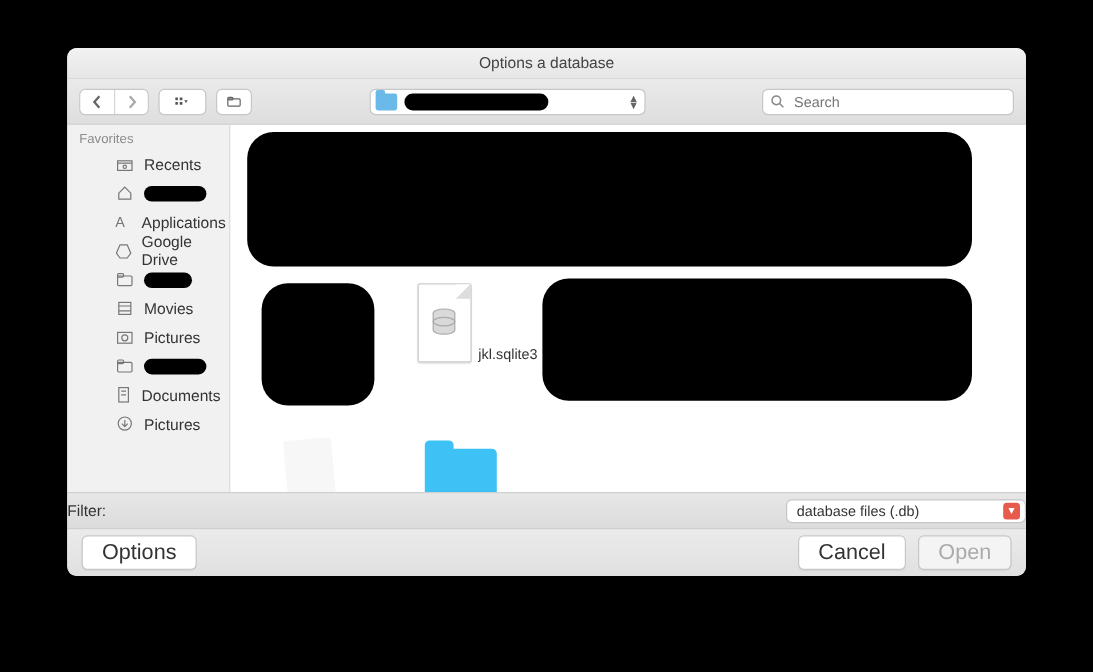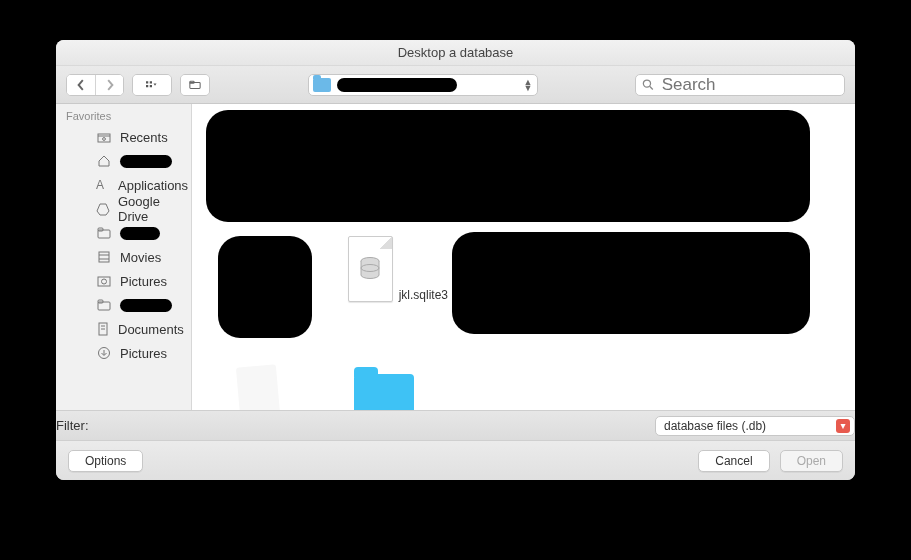--- a/index.html
+++ b/index.html
@@ -86,21 +86,21 @@
     }
     .path-popup .up-down { margin-left:auto;color:#666;display:flex;flex-direction:column;line-height:6px;font-size:9px;}
     .search {
       display:flex;align-items:center;
       border:1px solid #c7c7c7;border-radius:5px;background:#fff;
       height:22px;width:210px;padding:0 6px;
       color:#888;
     }
     .search input {
       border:none;outline:none;background:transparent;
-      font-size:17px;color:#7f1d1d;width:100%;margin-left:8px;
+      font-size:12px;color:#7f1d1d;width:100%;margin-left:8px;
     }
     .body {
       flex:1;display:flex;min-height:0;
     }
     .sidebar {
       width: 136px;background:#f1f1f1;border-right:1px solid #d7d7d7;
       overflow:hidden;
       font-size:13px;
     }
     .sidebar .section-title {
@@ -172,33 +172,33 @@
       border-radius:3px;display:flex;align-items:center;justify-content:center;
       color:#fff;font-size:10px;line-height:1;
     }
     .footer {
       height:40px;display:flex;align-items:center;padding:0 12px;
       gap:10px;border-top:1px solid #cfcfcf;
       background:linear-gradient(#ebebeb,#e0e0e0);
     }
     .footer .btn {
       border:1px solid #c7c7c7;background:#fff;border-radius:5px;
-      padding:3px 16px;font-size:12px;color:#333;
+      padding:3px 16px;font-size:18px;color:#333;
       box-shadow:0 1px 0 rgba(0,0,0,0.05);
     }
     .footer .btn.disabled { color:#aaa;background:#f4f4f4;}
     .footer .spacer { flex:1; }
   </style>
 </head>
 <body>
 
 <div class="window">
 
   <div class="titlebar">
-    <span>Desktop a database</span>
+    <span>Options a database</span>
   </div>
 
   <div class="toolbar">
     <div class="seg">
       <button>
         <svg viewBox="0 0 10 10">
             <path d="M6.5 1 L3 5 L6.5 9" stroke="#666" stroke-width="1.6" fill="none"></path>
           </svg>
       </button>
       <button>

